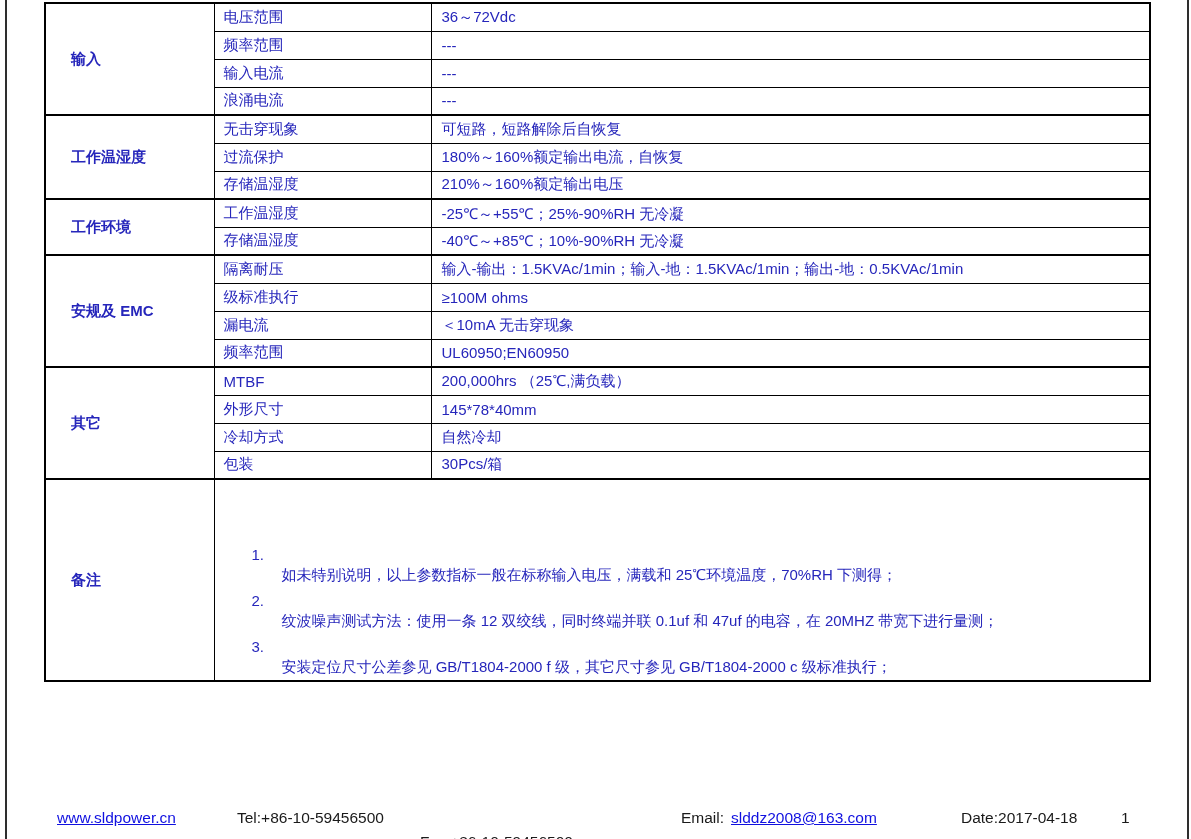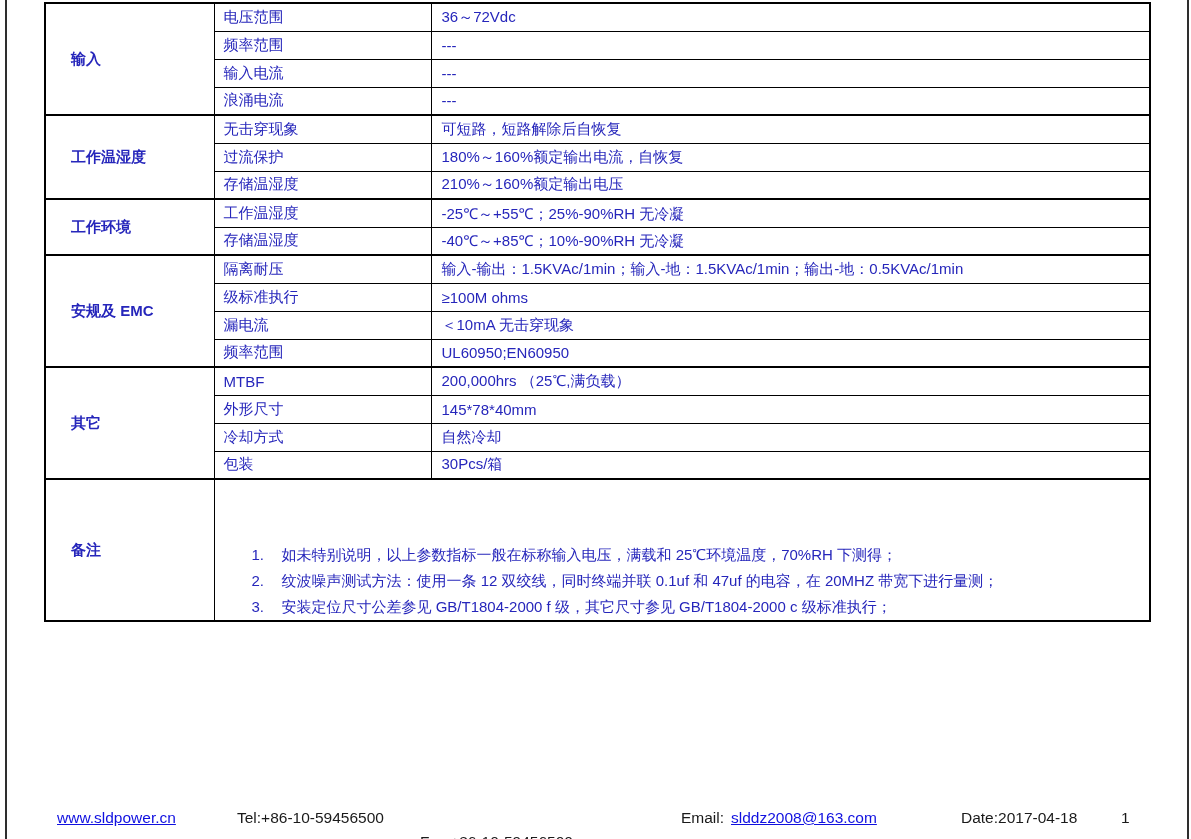--- a/index.html
+++ b/index.html
@@ -66,21 +66,21 @@
     padding:62px 12px 0 37px;
     white-space:normal;
   }
   .note-line{
     display:flex;
     line-height:26px;
     font-size:15px;
     color:var(--blue-text);
   }
   .note-num{width:30px;flex:0 0 30px;}
-  .note-text{flex:1;}
+  .note-text{flex:1;margin-top:20px;}
 
   .footer{
     position:absolute;
     left:0;top:806px;width:1186px;height:30px;
     font-size:15.5px;
     color:var(--footer-text);
     line-height:24px;
   }
   .footer span, .footer a{position:absolute;white-space:nowrap;}
   .footer a{color:var(--link);text-decoration:underline;cursor:pointer;}

